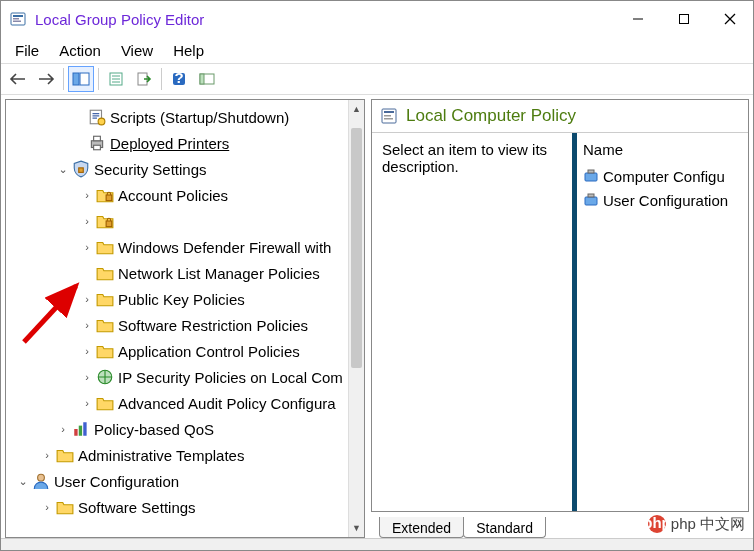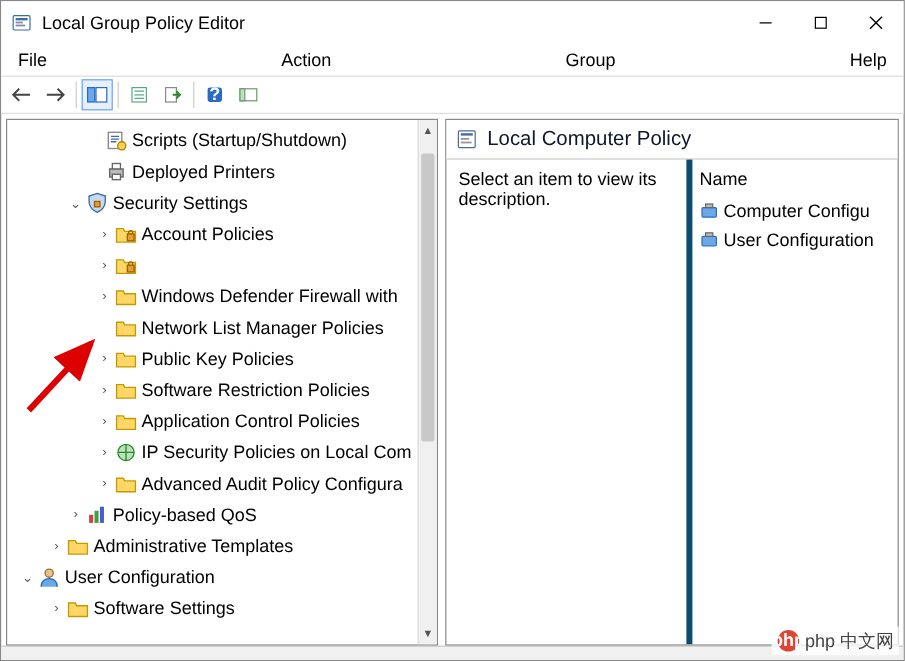--- a/index.html
+++ b/index.html
@@ -1,61 +1,61 @@
 <!DOCTYPE html>
 <html><head>
 <meta charset="utf-8">
 <style>
 * { box-sizing: border-box; margin: 0; padding: 0; font-family: "Segoe UI", Tahoma, sans-serif; font-size: 15px; }
 body { background: #fff; width: 754px; height: 551px; overflow: hidden; position: relative; border: 1px solid #888; }
 
 .titlebar { height: 36px; display: flex; align-items: center; padding: 0 0 0 8px; background: #fff; }
 .titlebar .app-icon { width: 18px; height: 18px; margin-right: 8px; }
-.titlebar .title { flex: 1; color: #000000; font-size: 15px; }
+.titlebar .title { flex: 1; color: #6d28d9; font-size: 15px; }
 .titlebar .wbtn { width: 46px; height: 36px; display: flex; align-items: center; justify-content: center; color: #000; }
 .titlebar .wbtn svg { width: 12px; height: 12px; }
 
-.menubar { height: 26px; display: flex; align-items: center; padding: 0 6px; background: #fff; gap: 4px; justify-content: space-between; }
+.menubar { height: 26px; display: flex; align-items: center; padding: 0 6px; background: #fff; gap: 4px; }
 .menubar .mitem { padding: 2px 8px; color: #000; }
 
 .toolbar { height: 32px; display: flex; align-items: center; padding: 0 4px; border-top: 1px solid #ddd; border-bottom: 1px solid #ddd; background: #fff; gap: 2px; }
 .toolbar .tbtn { width: 26px; height: 26px; display: flex; align-items: center; justify-content: center; border: 1px solid transparent; }
 .toolbar .tbtn.sel { border: 1px solid #66a3ff; background: #e6f0ff; }
 .toolbar .sep { width: 1px; height: 22px; background: #ccc; margin: 0 2px; }
 
 .content { display: flex; height: calc(100% - 36px - 26px - 32px - 12px); padding: 4px 0 0 0; }
 .tree-pane { width: 360px; border: 1px solid #888; margin: 0 0 0 4px; overflow: hidden; position: relative; background: #fff; }
 .tree { padding: 4px 0; overflow-y: auto; height: 100%; text-align: right; }
 .tree-item { display: flex; align-items: center; height: 26px; white-space: nowrap; color: #000; }
 .tree-item .twisty { width: 14px; display: flex; align-items: center; justify-content: center; color: #555; font-size: 11px; }
 .tree-item .ticon { width: 18px; height: 18px; margin: 0 4px 0 2px; flex-shrink: 0; }
 .tree-item .tlabel { }
 .underline-red { border-bottom: 2px solid #d00; padding-bottom: 1px; }
 
 .right-pane { flex: 1; display: flex; flex-direction: column; margin: 0 4px 0 6px; }
 .detail-box { flex: 1; border: 1px solid #888; background: #fff; display: flex; flex-direction: column; overflow: hidden; }
 .detail-header { display: flex; align-items: center; padding: 6px 8px; border-bottom: 1px solid #ccc; background: #fff; }
 .detail-header .dicon { width: 18px; height: 18px; margin-right: 8px; }
-.detail-header .dtitle { font-size: 17px; color: #0f172a; }
+.detail-header .dtitle { font-size: 17px; color: #4d7c0f; }
 .detail-body { flex: 1; display: flex; }
 .desc { width: 200px; padding: 8px 10px; color: #000; }
 .namelist { flex: 1; padding: 8px 6px; border-left: 5px solid #0c4a6e; }
 .namelist .col-header { color: #000; margin-bottom: 6px; }
 .nitem { display: flex; align-items: center; height: 24px; gap: 4px; white-space: nowrap; overflow: hidden; }
 .nicon { width: 16px; height: 16px; flex-shrink: 0; }
 
 .tabs { height: 26px; display: flex; align-items: flex-end; padding-left: 8px; }
 .tab { border: 1px solid #888; border-top: none; padding: 3px 12px 1px; background: #fff; font-size: 14px; border-radius: 0 0 4px 4px; margin-right: -1px; }
 .tab.inactive { background: #f4f4f4; }
 
 .statusbar { height: 12px; background: #f0f0f0; border-top: 1px solid #ccc; }
 
 .arrow-annot { position: absolute; left: 12px; top: 178px; pointer-events: none; }
 
-.watermark { position: absolute; right: 4px; bottom: 4px; display: flex; align-items: center; gap: 4px; color: #444; font-size: 13px; background: rgba(255,255,255,0.8); padding: 2px 4px; }
+.watermark { position: absolute; right: 4px; bottom: 14px; display: flex; align-items: center; gap: 4px; color: #444; font-size: 13px; background: rgba(255,255,255,0.8); padding: 2px 4px; }
 .watermark .wm-icon { width: 20px; height: 20px; }
 
 
 .vscroll { position: absolute; right: 0; top: 0; bottom: 0; width: 16px; background: #f0f0f0; border-left: 1px solid #ddd; display: flex; flex-direction: column; }
 .vscroll .vbtn { height: 18px; display: flex; align-items: center; justify-content: center; color: #555; font-size: 9px; }
 .vscroll .vtrack { flex: 1; position: relative; }
 .vscroll .vthumb { position: absolute; left: 2px; right: 2px; top: 10px; height: 240px; background: #c8c8c8; border-radius: 2px; }
 </style>
 </head>
 <body>
@@ -84,21 +84,21 @@
     <svg viewBox="0 0 12 12">
         <line x1="1" y1="1" x2="11" y2="11" stroke="#000" stroke-width="1.2"></line>
         <line x1="11" y1="1" x2="1" y2="11" stroke="#000" stroke-width="1.2"></line>
       </svg>
   </div>
 </div>
 
 <div class="menubar">
   <div class="mitem">File</div>
   <div class="mitem">Action</div>
-  <div class="mitem">Group</div>
+  <div class="mitem">View</div>
   <div class="mitem">Help</div>
 </div>
 
 <div class="toolbar">
   <div class="tbtn">
     <svg width="18" height="14" viewBox="0 0 18 14">
         <path d="M7 2 L2 7 L7 12 M2 7 H16" fill="none" stroke="#444" stroke-width="1.6"></path>
       </svg>
   </div>
   <div class="tbtn">
@@ -148,21 +148,21 @@
     <div class="tree" id="tree">
         <div class="tree-item" style="padding-left: 66px;">
           <span class="twisty"></span>
           <span class="ticon"><svg viewBox="0 0 16 16">
               <rect x="2" y="2" width="10" height="12" fill="#fff" stroke="#888"></rect>
               <path d="M4 5h6M4 7h6M4 9h4" stroke="#46a" stroke-width="1"></path>
               <circle cx="12" cy="12" r="3" fill="#ffd24d" stroke="#b08000"></circle>
             </svg></span>
           <span class="tlabel">Scripts (Startup/Shutdown)</span>
         </div>
-        <div class="tree-item" style="padding-left: 66px;">
+        <div class="tree-item" style="padding-left: 66px; text-decoration: underline;">
           <span class="twisty"></span>
           <span class="ticon"><svg viewBox="0 0 16 16">
               <rect x="3" y="6" width="10" height="6" fill="#bbb" stroke="#666"></rect>
               <rect x="5" y="2" width="6" height="4" fill="#fff" stroke="#666"></rect>
               <rect x="5" y="10" width="6" height="4" fill="#fff" stroke="#666"></rect>
             </svg></span>
           <span class="tlabel">Deployed Printers</span>
         </div>
         <div class="tree-item" style="padding-left: 50px;">
           <span class="twisty">⌄</span>
@@ -317,20 +317,24 @@
                 <span class="nicon"><svg viewBox="0 0 16 16">
                     <rect x="2" y="5" width="12" height="8" rx="1" fill="#6aa8e8" stroke="#2a6ac0"></rect>
                     <rect x="5" y="2" width="6" height="3" fill="#bbb" stroke="#666"></rect>
                   </svg></span>
                 <span>User Configuration</span>
               </div>
             </div>
         </div>
       </div>
     </div>
+    <div class="tabs">
+      <div class="tab inactive">Extended</div>
+      <div class="tab">Standard</div>
+    </div>
   </div>
 </div>
 
 <div class="statusbar"></div>
 
 <div class="watermark">
   <span class="wm-icon">
     <svg viewBox="0 0 20 20">
         <circle cx="10" cy="10" r="9" fill="#d43"></circle>
         <text x="10" y="14" text-anchor="middle" fill="#fff" font-size="8" font-weight="bold">php</text>

